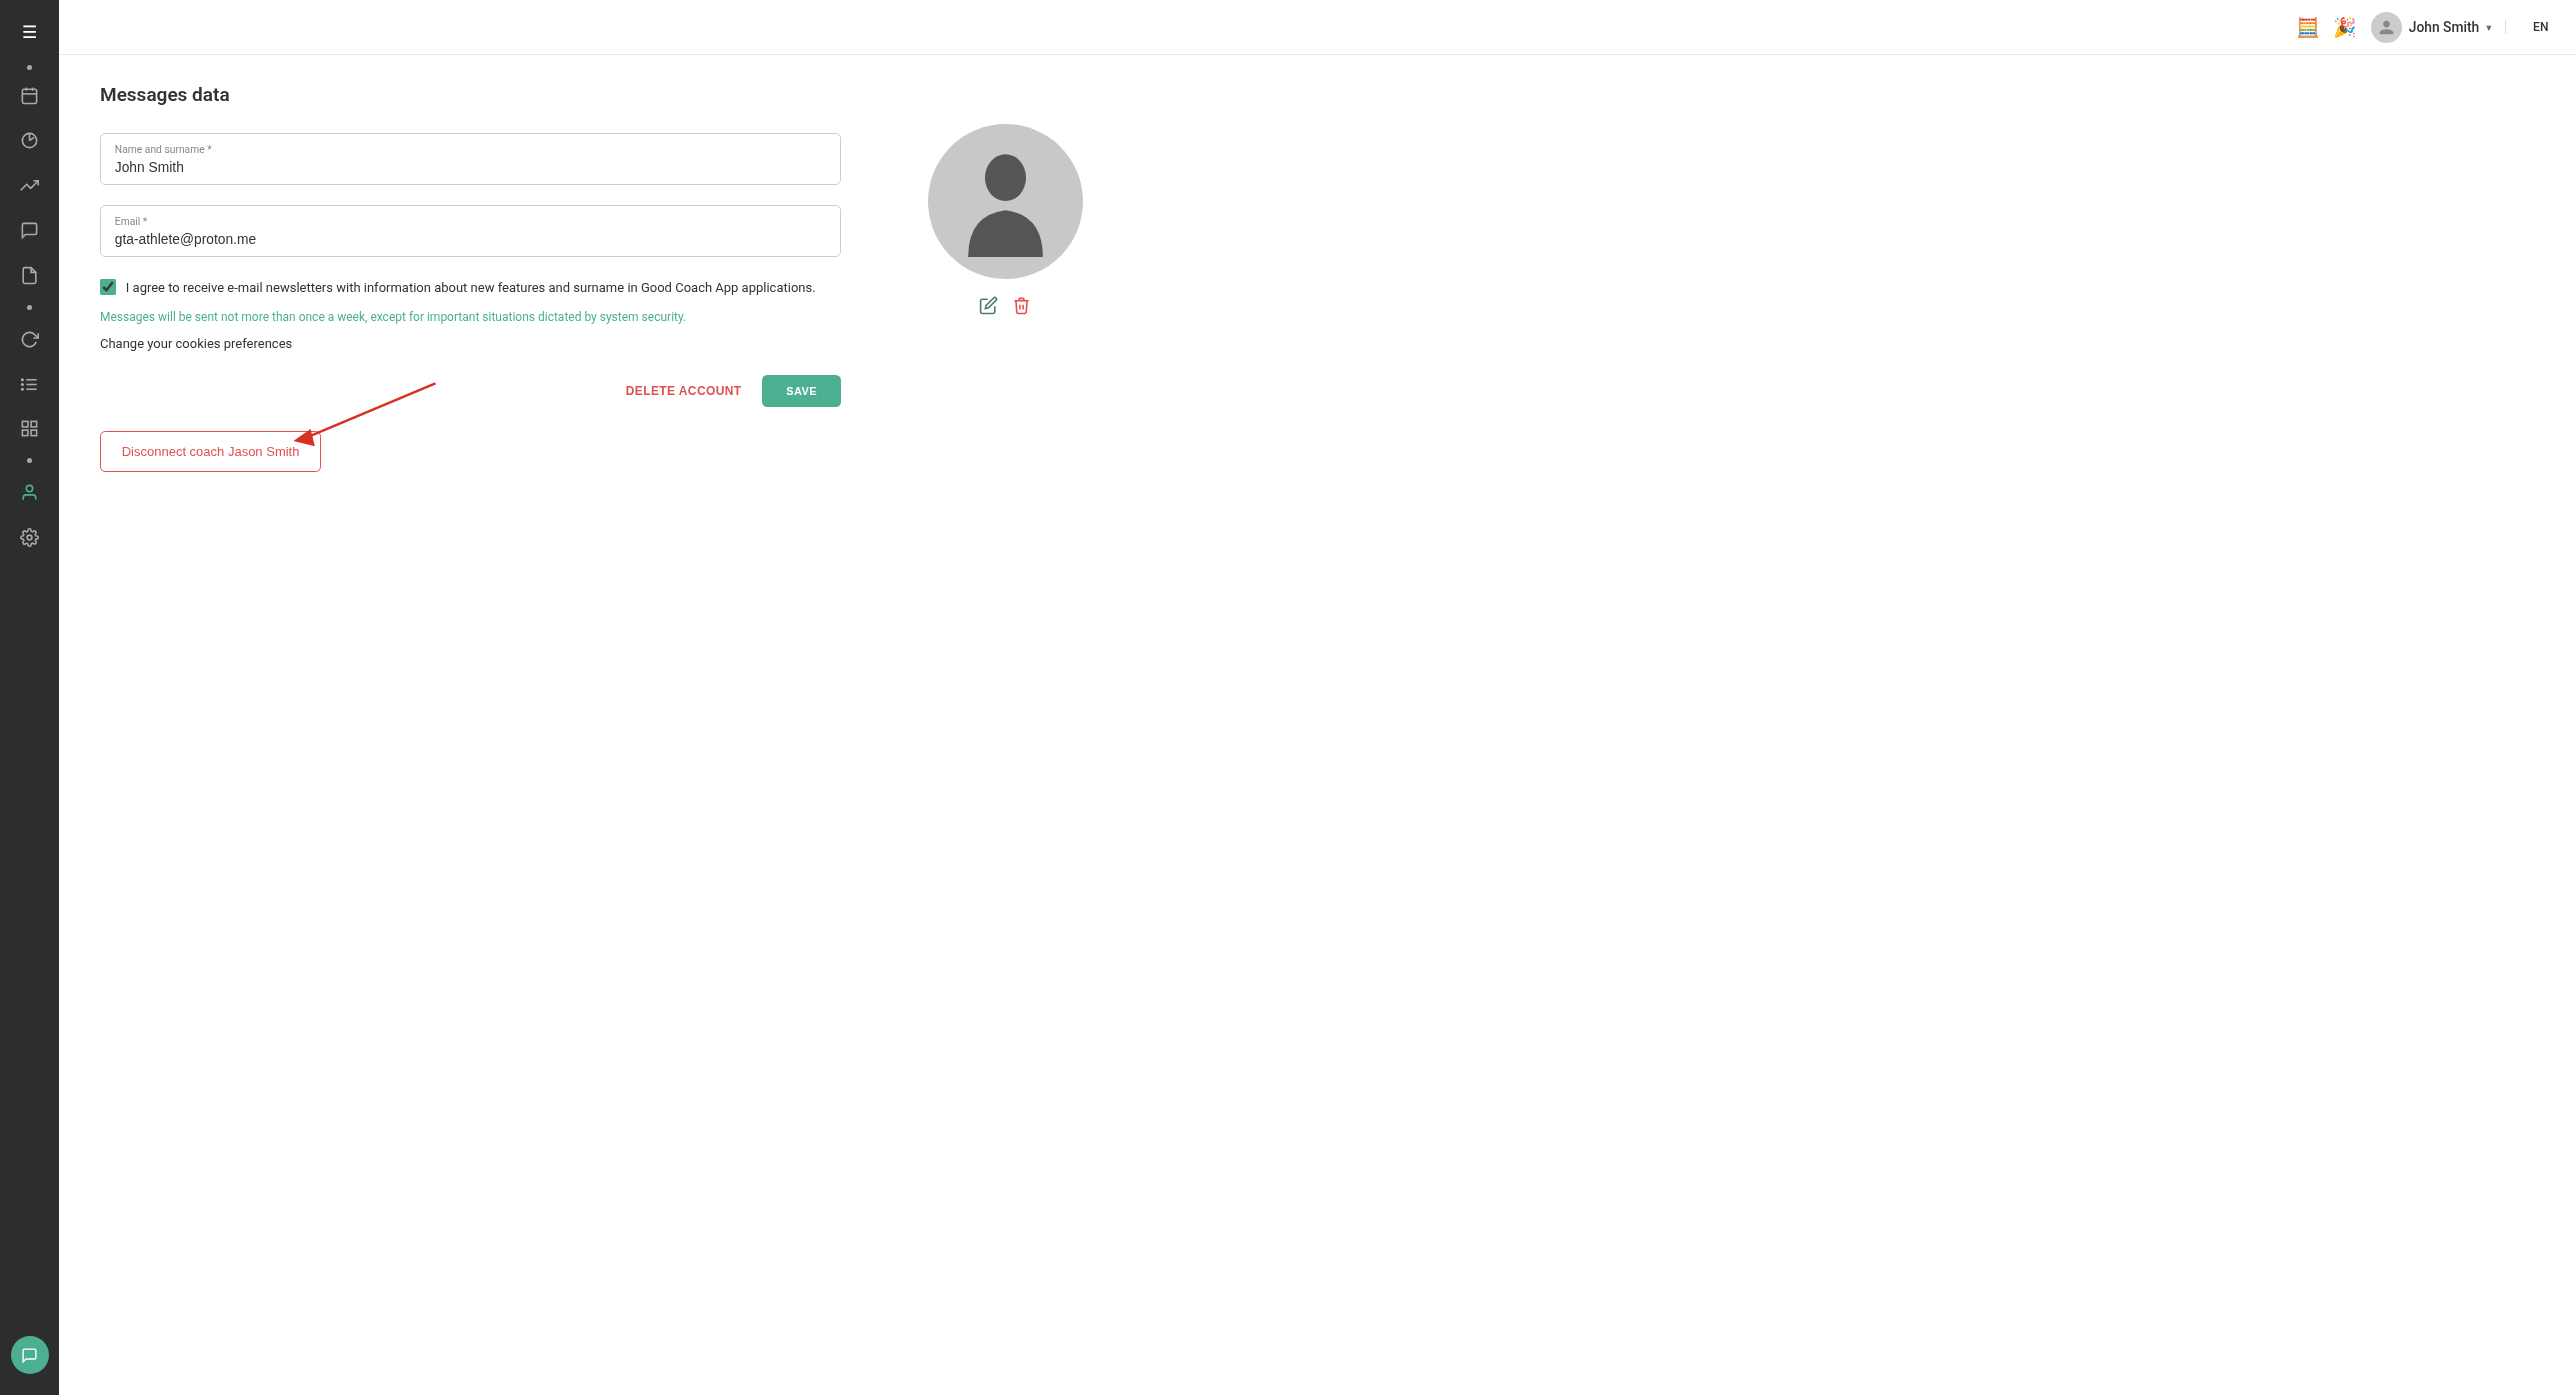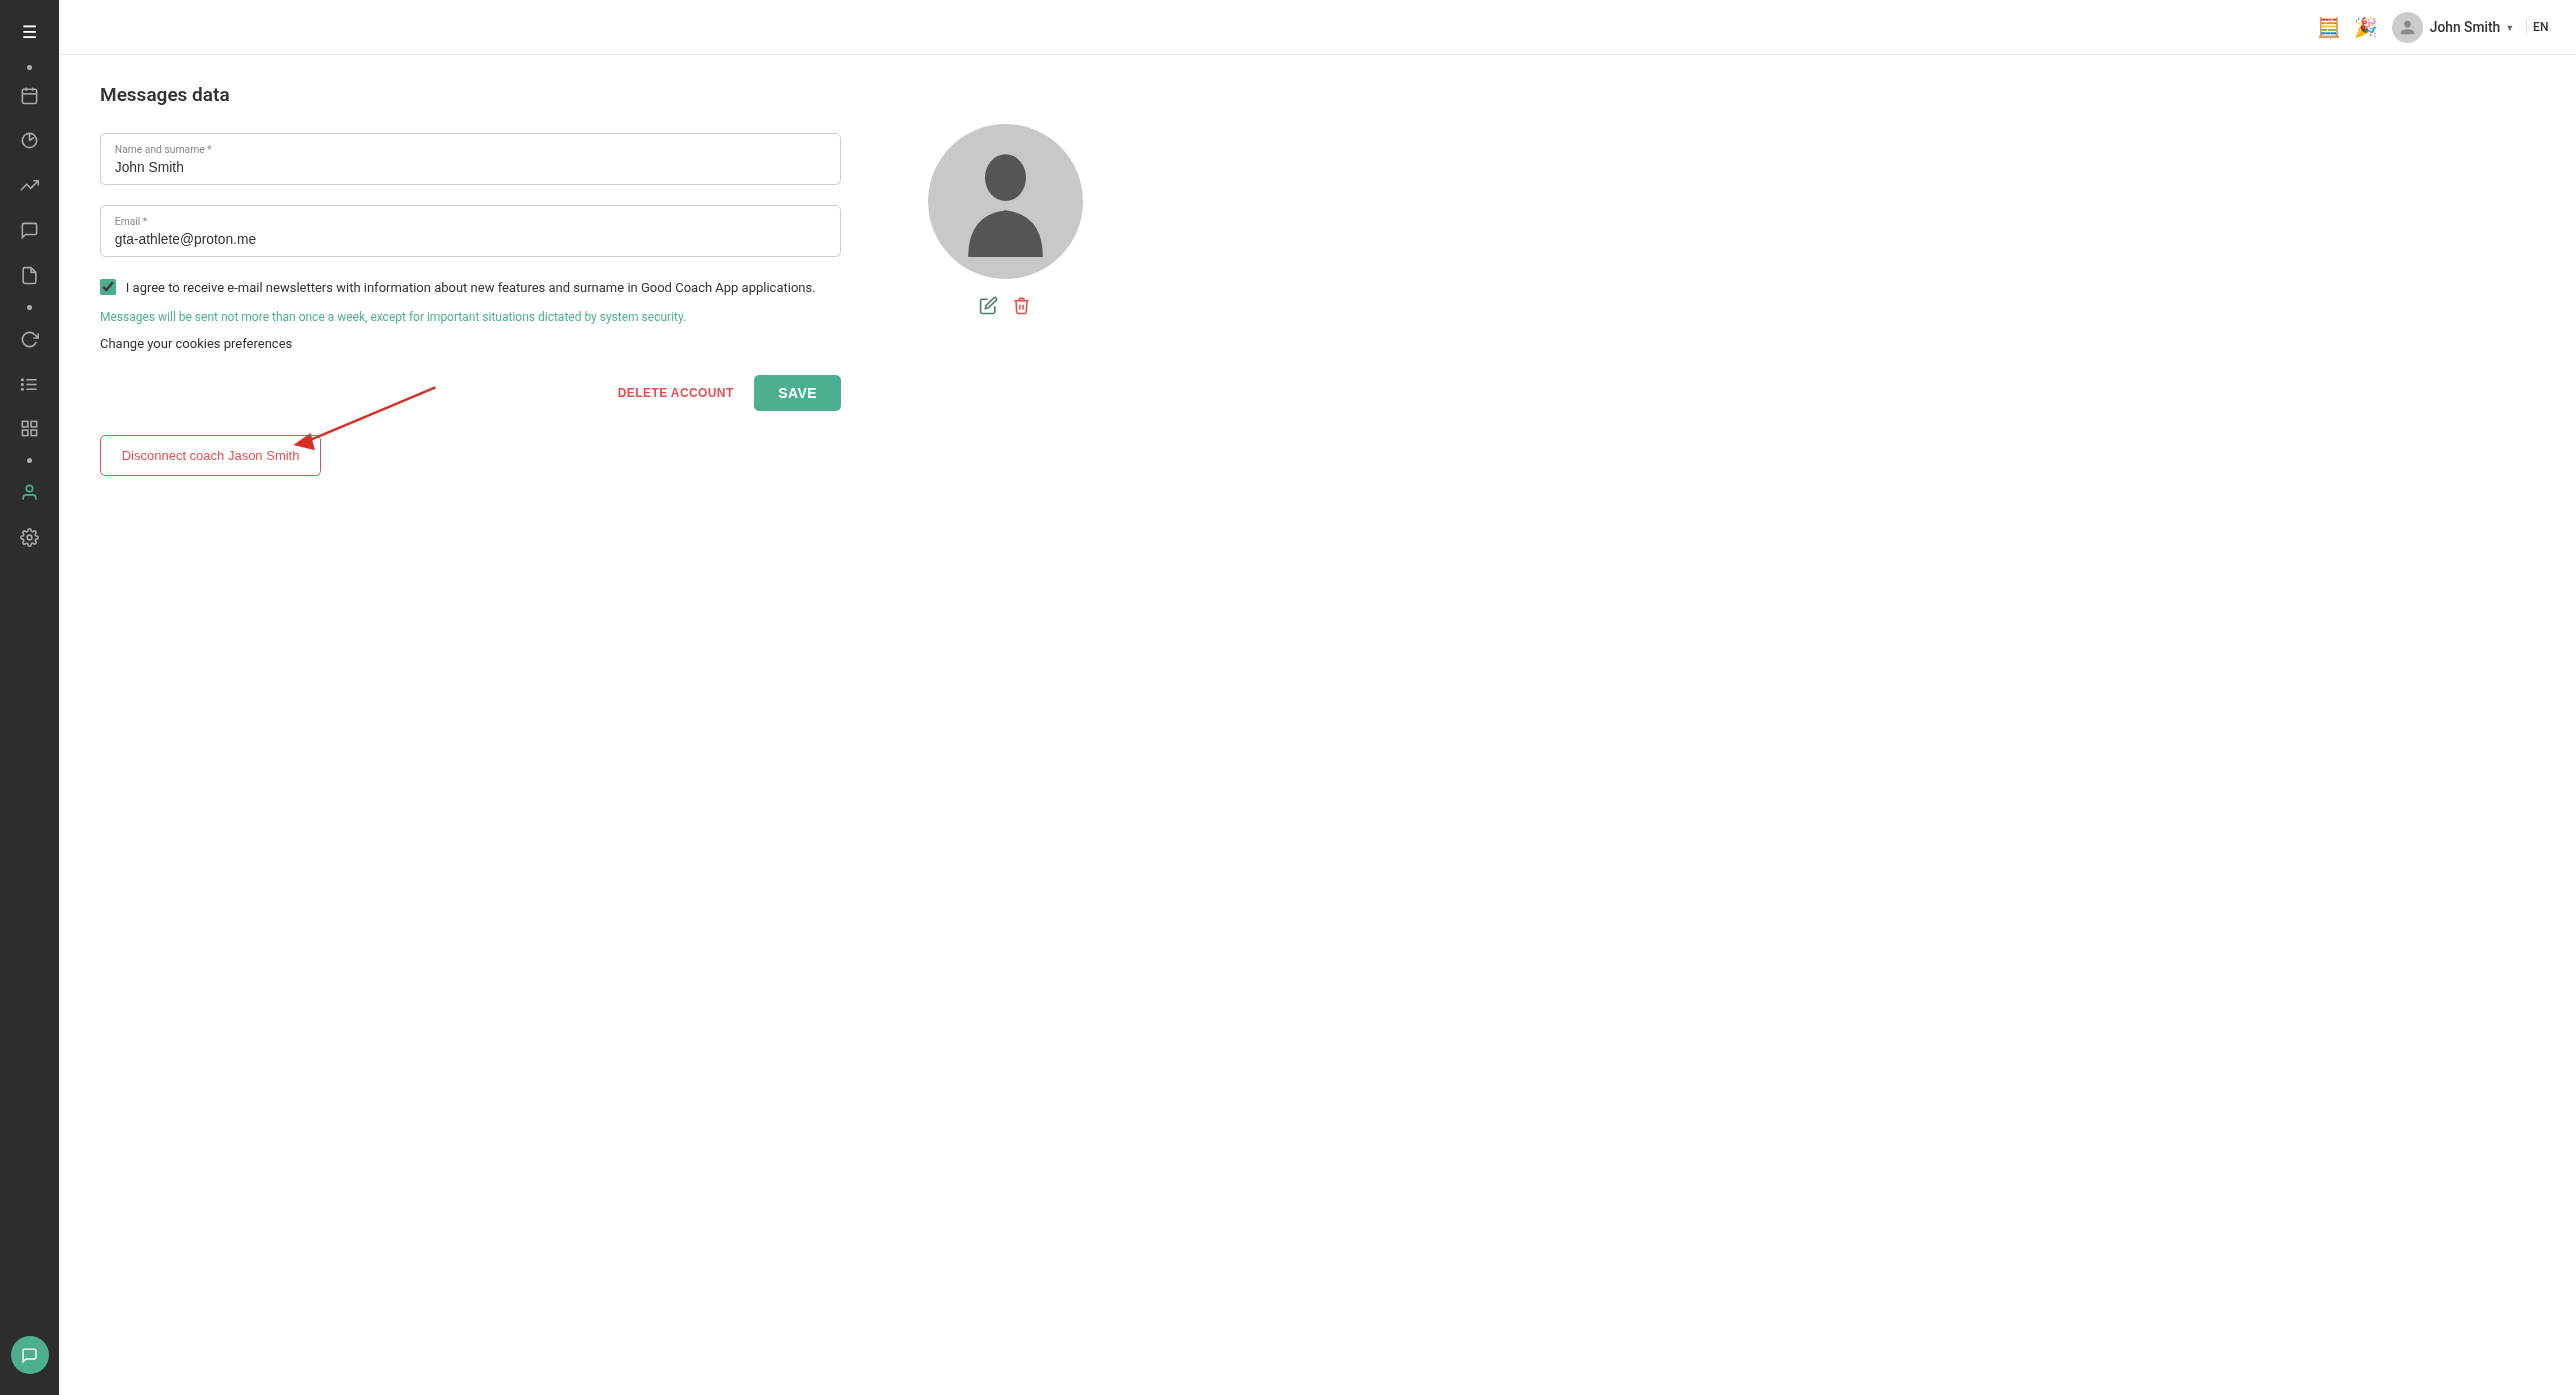--- a/index.html
+++ b/index.html
@@ -104,21 +104,21 @@
       color: #333;
     }
     .header-chevron {
       color: #666;
       font-size: 10.3px;
     }
     .header-lang {
       font-size: 12px;
       color: #333;
       font-weight: 500;
-      padding-left: 6px;
+      padding-left: 27px;
       border-left: 0.9px solid #ddd;
     }
 
     
     .content {
       flex: 1;
       overflow-y: auto;
       padding: 27.6px 41px;
       display: flex;
       gap: 69px;
@@ -214,21 +214,21 @@
       cursor: pointer;
       text-transform: uppercase;
     }
 
     .save-btn {
       background: #4caf91;
       color: white;
       border: none;
       border-radius: 5.2px;
       padding: 10.3px 24px;
-      font-size: 14px;
+      font-size: 11px;
       font-weight: 600;
       cursor: pointer;
       text-transform: uppercase;
       letter-spacing: 0.4px;
     }
 
     
     .disconnect-area {
       position: relative;
       display: inline-block;

